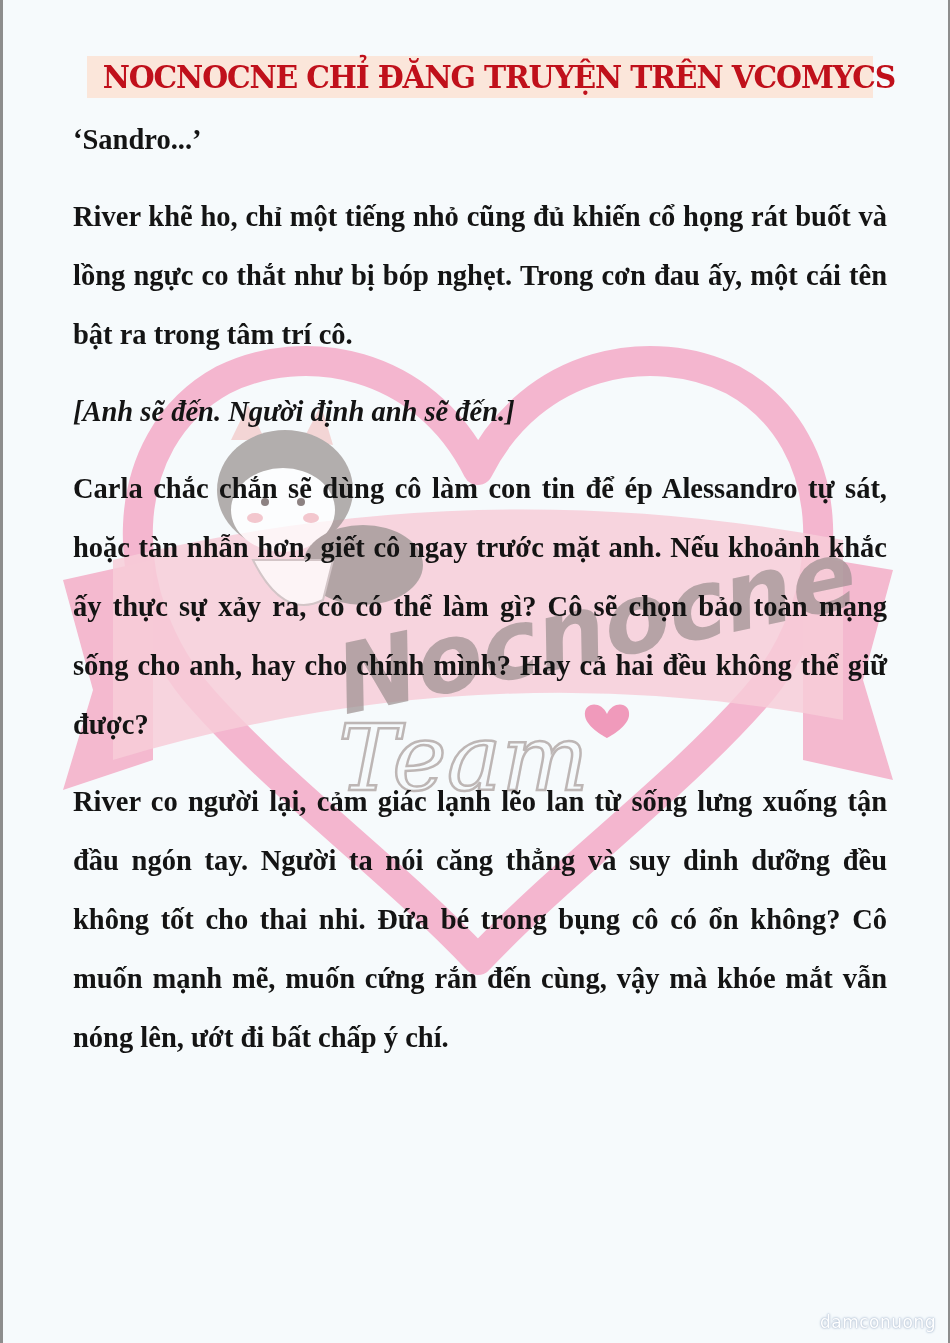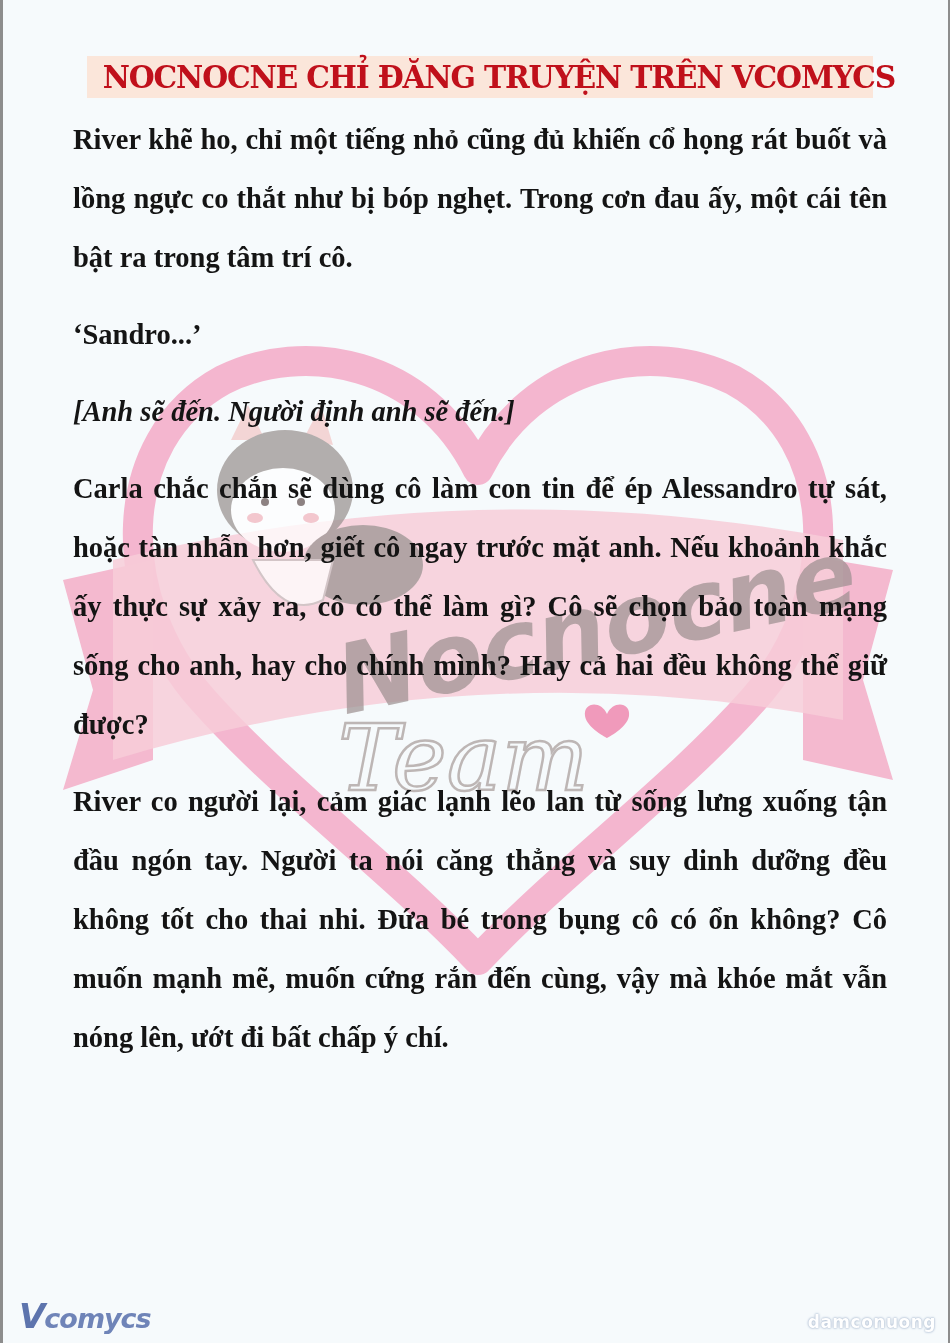--- a/index.html
+++ b/index.html
@@ -83,21 +83,21 @@
     .footer-logo .v {
       font-size: 34px;
       color: #5d74ad;
     }
     .footer-site {
       position: absolute;
       right: 12px;
       top: 1312px;
       font-family: "DejaVu Sans", sans-serif;
       font-size: 17px;
-      font-weight: bold;
+      font-weight: normal;
       color: #ffffff;
       text-shadow: 0 0 2px #b8c6d8, 0 0 3px #b8c6d8, 0 0 1px #9fb0c8;
       letter-spacing: 0.5px;
     }
   </style>
 </head>
 <body>
 
 <div class="page">
 
@@ -131,25 +131,22 @@
     <text x="330" y="680" transform="rotate(-12 500 640)" font-family="DejaVu Sans, sans-serif" font-weight="bold" font-style="italic" font-size="96" fill="#9b8f8f" opacity="0.7">Nocnocne</text>
     <text x="335" y="790" font-family="DejaVu Serif, serif" font-style="italic" font-size="92" fill="none" stroke="#b0a6a4" stroke-width="2.5" opacity="0.8">Team</text>
 
     <path d="M604 714 C 598 700, 580 702, 582 716 C 584 728, 604 738, 604 738 C 604 738, 624 728, 626 716 C 628 702, 610 700, 604 714 Z" fill="#f09abb"></path>
   </svg>
 
   <div class="banner-wrap"></div>
   <div class="banner">NOCNOCNE CHỈ ĐĂNG TRUYỆN TRÊN VCOMYCS</div>
 
   <div class="body-text">
+    <p class="para">‘Sandro...’</p>
     <p class="para">River khẽ ho, chỉ một tiếng nhỏ cũng đủ khiến cổ họng rát buốt và lồng ngực co thắt như bị bóp nghẹt. Trong cơn đau ấy, một cái tên bật ra trong tâm trí cô.</p>
-    <p class="para">‘Sandro...’</p>
     <p class="para italic">[Anh sẽ đến. Người định anh sẽ đến.]</p>
     <p class="para">Carla chắc chắn sẽ dùng cô làm con tin để ép Alessandro tự sát, hoặc tàn nhẫn hơn, giết cô ngay trước mặt anh. Nếu khoảnh khắc ấy thực sự xảy ra, cô có thể làm gì? Cô sẽ chọn bảo toàn mạng sống cho anh, hay cho chính mình? Hay cả hai đều không thể giữ được?</p>
     <p class="para">River co người lại, cảm giác lạnh lẽo lan từ sống lưng xuống tận đầu ngón tay. Người ta nói căng thẳng và suy dinh dưỡng đều không tốt cho thai nhi. Đứa bé trong bụng cô có ổn không? Cô muốn mạnh mẽ, muốn cứng rắn đến cùng, vậy mà khóe mắt vẫn nóng lên, ướt đi bất chấp ý chí.</p>
   </div>
 
-  <div class="footer-logo">
-    <span class="v">V</span><span>comycs</span>
-  </div>
 
   <div class="footer-site">damconuong</div>
 </div>
 
 </body></html>

